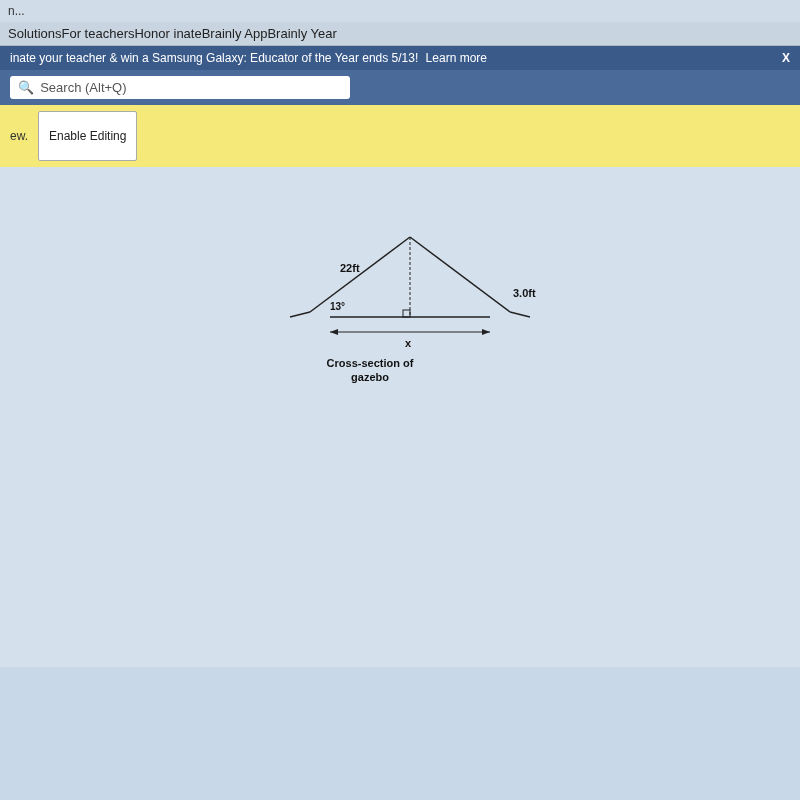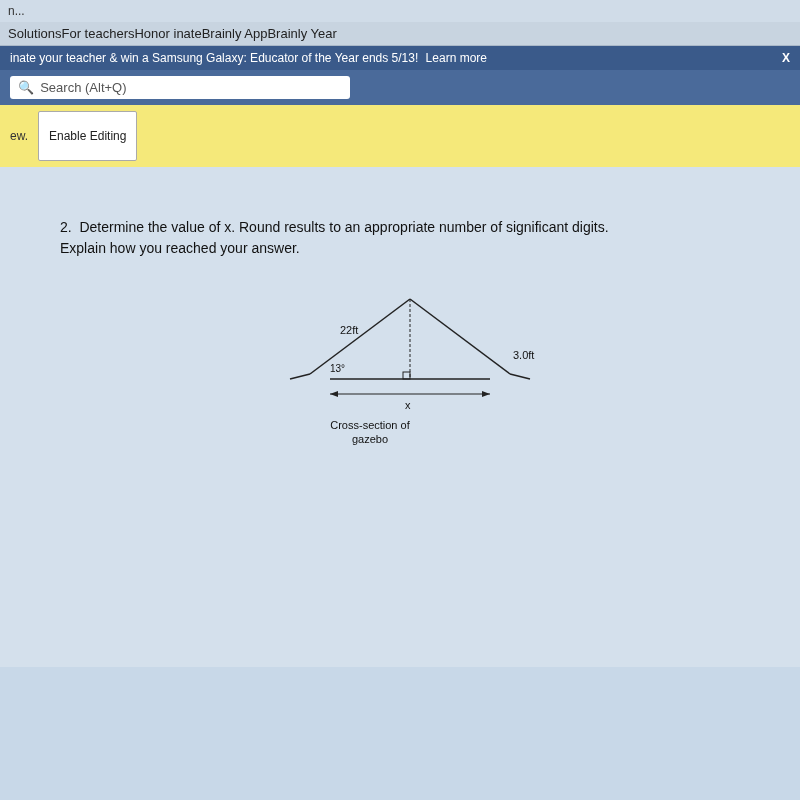--- a/index.html
+++ b/index.html
@@ -116,20 +116,21 @@
       color: #111;
       line-height: 1.5;
       max-width: 580px;
     }
 
     
     .diagram-container {
       margin-top: 20px;
       display: flex;
       justify-content: center;
+      font-weight: bold;
     }
   </style>
 </head>
 <body>
 
 <div class="top-bar">
   <span>n...</span>
 </div>
 
 <div class="nav-bar">
@@ -154,26 +155,20 @@
     <span class="search-input-text">Search (Alt+Q)</span>
   </div>
 </div>
 
 <div class="enable-editing-bar">
   <span class="enable-editing-label">ew.</span>
   <button class="enable-editing-btn">Enable Editing</button>
 </div>
 
 <div class="doc-area">
-  <div class="question-block">
-    <div class="question-text">
-      <span>2.</span>
-      &nbsp;<span>Determine the value of x.  Round results to an appropriate number of significant digits. Explain how you reached your answer.</span>
-    </div>
-  </div>
 
   <div class="diagram-container">
     <svg width="320" height="180" viewBox="0 0 320 180">
 
       <line x1="160" y1="20" x2="60" y2="95" stroke="#222" stroke-width="1.5"></line>
 
       <line x1="160" y1="20" x2="260" y2="95" stroke="#222" stroke-width="1.5"></line>
 
       <line x1="60" y1="95" x2="40" y2="100" stroke="#222" stroke-width="1.5"></line>
 

